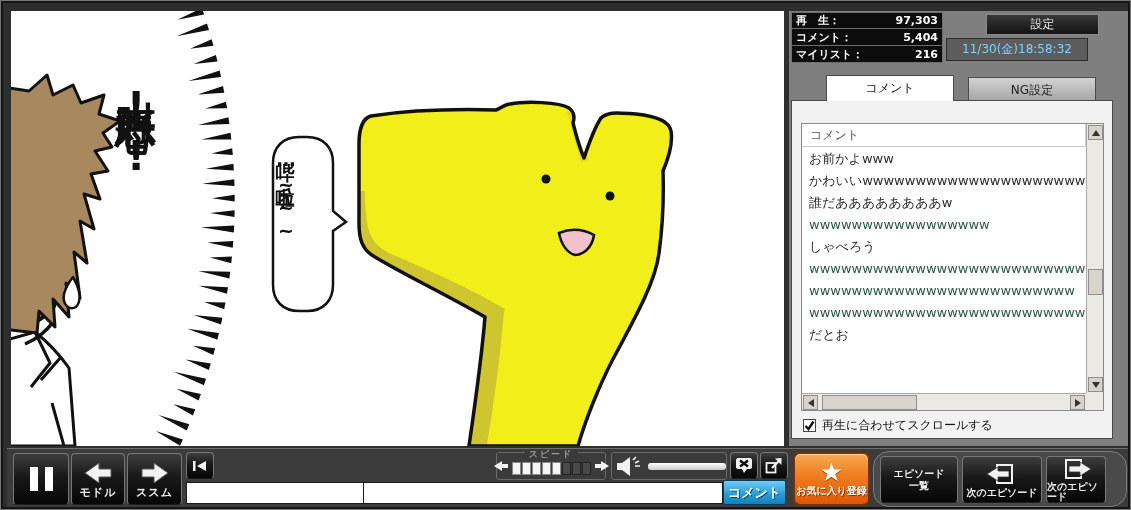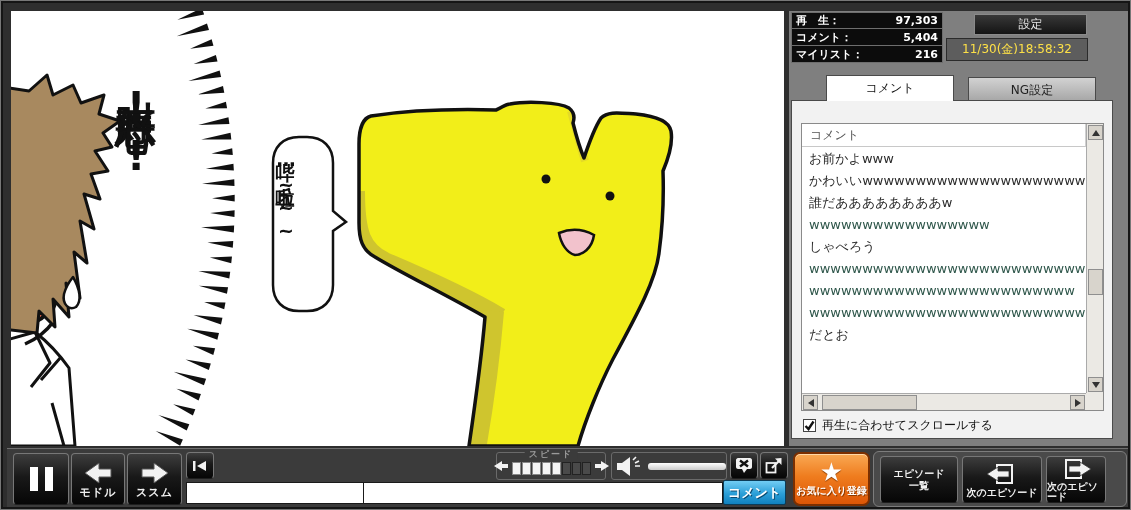--- a/index.html
+++ b/index.html
@@ -12,22 +12,22 @@
   .v-text { writing-mode:vertical-rl; text-orientation:upright; }
   #left-caption { position:absolute; left:104px; top:58px; height:300px; font-size:40px; font-weight:900; color:#111; letter-spacing:3px; line-height:1.05; }
   #bubble-text { position:absolute; left:262px; top:136px; height:160px; font-size:19px; font-weight:700; color:#111; letter-spacing:1px; }
 
   
   #right-panel { position:absolute; left:786px; top:8px; width:340px; height:435px; background:#7f7f7f; }
   #stats-box { position:absolute; left:2px; top:1px; width:152px; }
   .stat-row { display:flex; justify-content:space-between; align-items:center; height:17px; background:#0c0c0c; border:1px solid #6e6e6e; border-top:none; padding:0 4px; }
   .stat-row:first-child { border-top:1px solid #6e6e6e; }
   .stat-row .lab, .stat-row .val { color:#fff; font-size:11px; font-weight:bold; white-space:nowrap; }
-  #settings-btn { position:absolute; left:185px; top:3px; width:113px; height:21px; background:linear-gradient(180deg,#383838,#141414); border:1px solid #8a8a8a; color:#e8e8e8; font-size:12px; text-align:center; line-height:19px; cursor:pointer; }
-  #datetime-box { position:absolute; left:157px; top:27px; width:142px; height:23px; background:#5d5d5d; border:1px solid #2b2b2b; color:#fde047; font-size:12px; text-align:center; line-height:21px; }
+  #settings-btn { position:absolute; left:197px; top:3px; width:113px; height:21px; background:linear-gradient(180deg,#383838,#141414); border:1px solid #8a8a8a; color:#e8e8e8; font-size:12px; text-align:center; line-height:19px; cursor:pointer; }
+  #datetime-box { position:absolute; left:157px; top:27px; width:142px; height:23px; background:#5d5d5d; border:1px solid #2b2b2b; color:#7dd3fc; font-size:12px; text-align:center; line-height:21px; }
 
   #tab-row { position:absolute; left:37px; top:64px; height:26px; }
   .tab { position:absolute; top:0; width:128px; height:26px; text-align:center; font-size:12px; line-height:24px; border:1px solid #4a4a4a; cursor:pointer; }
   #tab-comment { left:0; background:#fff; color:#111; border-bottom:none; z-index:2; }
   #tab-ng { left:142px; background:linear-gradient(180deg,#d2d2d2,#a8a8a8); color:#222; height:24px; top:2px; }
 
   #comment-content { position:absolute; left:2px; top:89px; width:322px; height:339px; background:#f2f2f2; border:1px solid #4a4a4a; }
   #comment-listbox { position:absolute; left:9px; top:22px; width:303px; height:288px; background:#fff; border:1px solid #8a8a8a; }
   #list-header { position:absolute; left:0; top:0; right:17px; height:23px; line-height:23px; padding-left:8px; font-size:12px; color:#555; background:#fff; border-bottom:1px solid #c8c8c8; border-right:1px solid #d0d0d0; }
   #comment-rows { position:absolute; left:0; top:24px; right:17px; bottom:17px; overflow:hidden; }
@@ -84,21 +84,21 @@
 
   .flat-input { position:absolute; height:22px; background:#fff; border:1px solid #1a1a1a; border-radius:0; font-size:13px; padding:0 4px; color:#111; }
   #command-input { left:179px; top:33px; width:178px; }
   #comment-input { left:356px; top:33px; width:360px; }
   #comment-submit-btn { position:absolute; left:716px; top:31px; width:63px; height:25px; background:linear-gradient(180deg,#72cdf4 0%,#2b9fd8 55%,#1181be 100%); border:1px solid #0b3c58; border-radius:2px; color:#fff; font-size:13px; font-weight:bold; text-shadow:1px 1px 0 #0b4a70; text-align:center; line-height:23px; cursor:pointer; }
 
   #favorite-btn { position:absolute; left:786px; top:3px; width:77px; height:54px; background:linear-gradient(180deg,#f9a954 0%,#ef7c1e 45%,#dd5606 100%); border:2px solid #7c2f00; border-radius:7px; display:flex; flex-direction:column; align-items:center; justify-content:center; cursor:pointer; box-shadow:inset 0 1px 0 #ffd9a8; }
   #favorite-btn .star { color:#fff; font-size:26px; line-height:24px; text-shadow:0 1px 1px #8a3a00; }
   #favorite-btn .lab { color:#fff; font-size:10px; font-weight:bold; text-shadow:1px 1px 0 #8a3a00; white-space:nowrap; }
 
-  #episode-group { position:absolute; left:866px; top:2px; width:254px; height:56px; background:#4a4a4a; border:1px solid #7d7d7d; border-radius:6px; }
+  #episode-group { position:absolute; left:866px; top:2px; width:254px; height:56px; background:#4a4a4a; border:1px solid #7d7d7d; border-radius:16px; }
   #episode-list-btn { left:6px; top:4px; width:78px; height:47px; }
   #prev-episode-btn { left:88px; top:4px; width:80px; height:47px; }
   #next-episode-btn { left:172px; top:4px; width:60px; height:47px; }
   .ep-icon { height:24px; display:flex; align-items:center; justify-content:center; }
   svg.icon { display:block; }
 </style>
 </head>
 <body>
 
 <div id="window">

